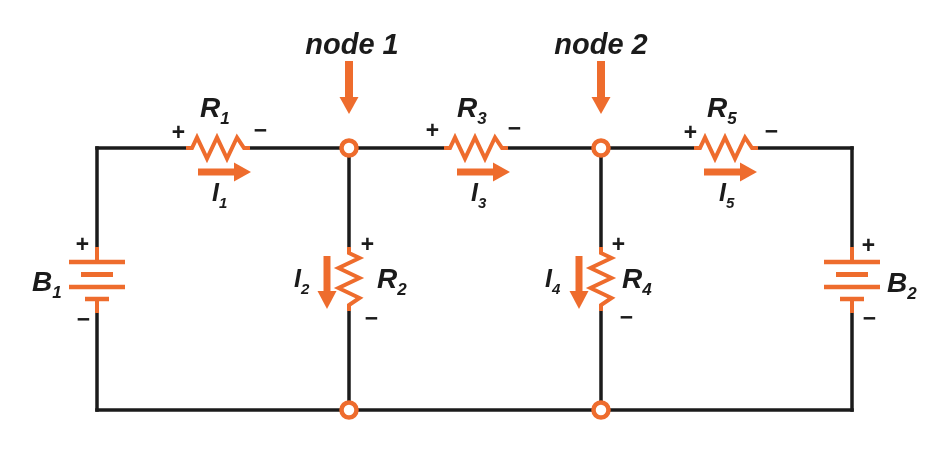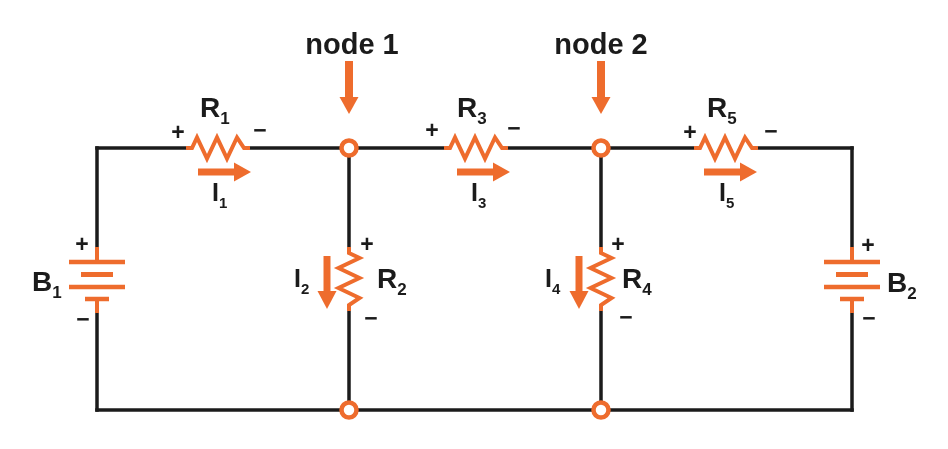--- a/index.html
+++ b/index.html
@@ -2,21 +2,21 @@
 <html style="--accent: #ee6c2d; --wire: #1b1b1b; --ink: #1b1b1b; --bg: #ffffff;"><head>
 <meta charset="utf-8">
 <style>
   :root{
     --accent:#ee6c2d;
     --wire:#1b1b1b;
     --ink:#1b1b1b;
     --bg:#ffffff;
   }
   html,body{margin:0;padding:0;background:var(--bg);}
-  .stage{position:relative;width:948px;height:449px;background:var(--bg);overflow:hidden;}
+  .stage{position:relative;width:948px;height:449px;background:var(--bg);overflow:hidden;font-style:italic;}
   svg{display:block;}
   .wire{stroke:var(--wire);stroke-width:3.5;fill:none;stroke-linecap:square;}
   .res{stroke:var(--accent);stroke-width:4;fill:none;stroke-linejoin:miter;stroke-linecap:butt;}
   .bat-plate{stroke:var(--accent);stroke-width:4.5;fill:none;stroke-linecap:butt;}
   .bat-plate-mid{stroke:var(--accent);stroke-width:5;fill:none;stroke-linecap:butt;}
   .bat-stub{stroke:var(--accent);stroke-width:4;fill:none;stroke-linecap:butt;}
   .arrow-shaft{stroke:var(--accent);stroke-width:7;fill:none;stroke-linecap:butt;}
   .arrow-shaft-thick{stroke:var(--accent);stroke-width:8;fill:none;stroke-linecap:butt;}
   .arrow-head{fill:var(--accent);stroke:none;}
   .ring{fill:#ffffff;stroke:var(--accent);stroke-width:4.5;}

